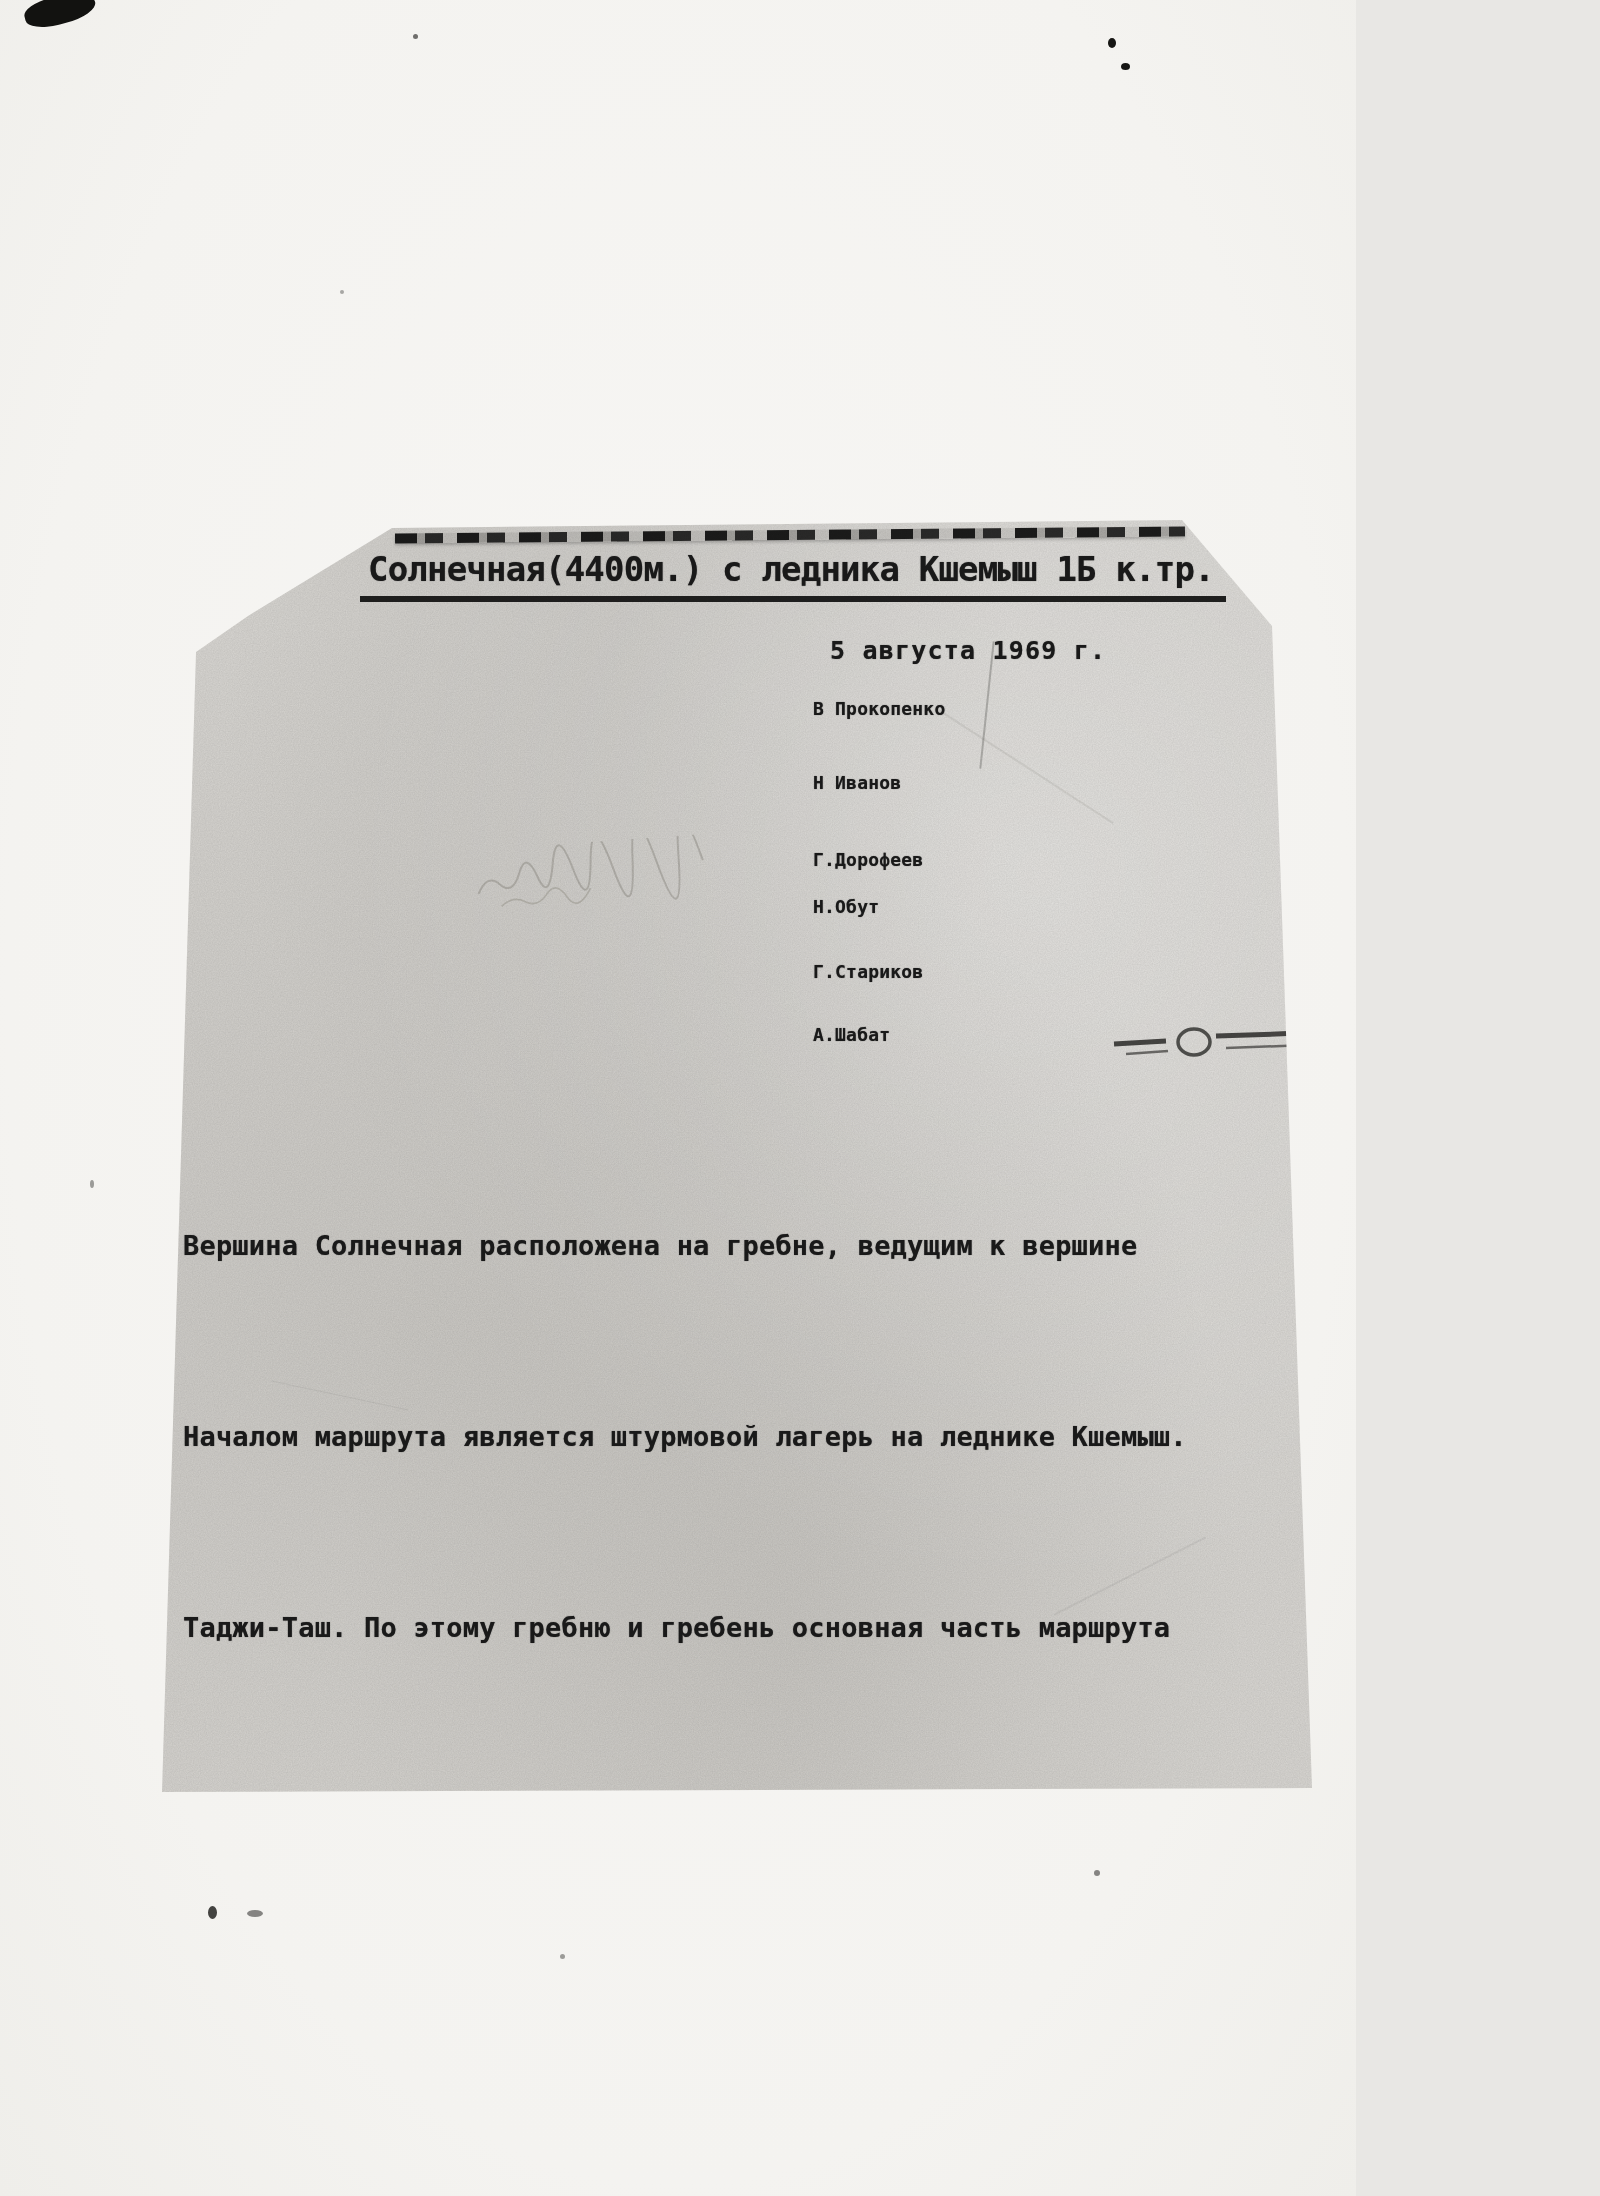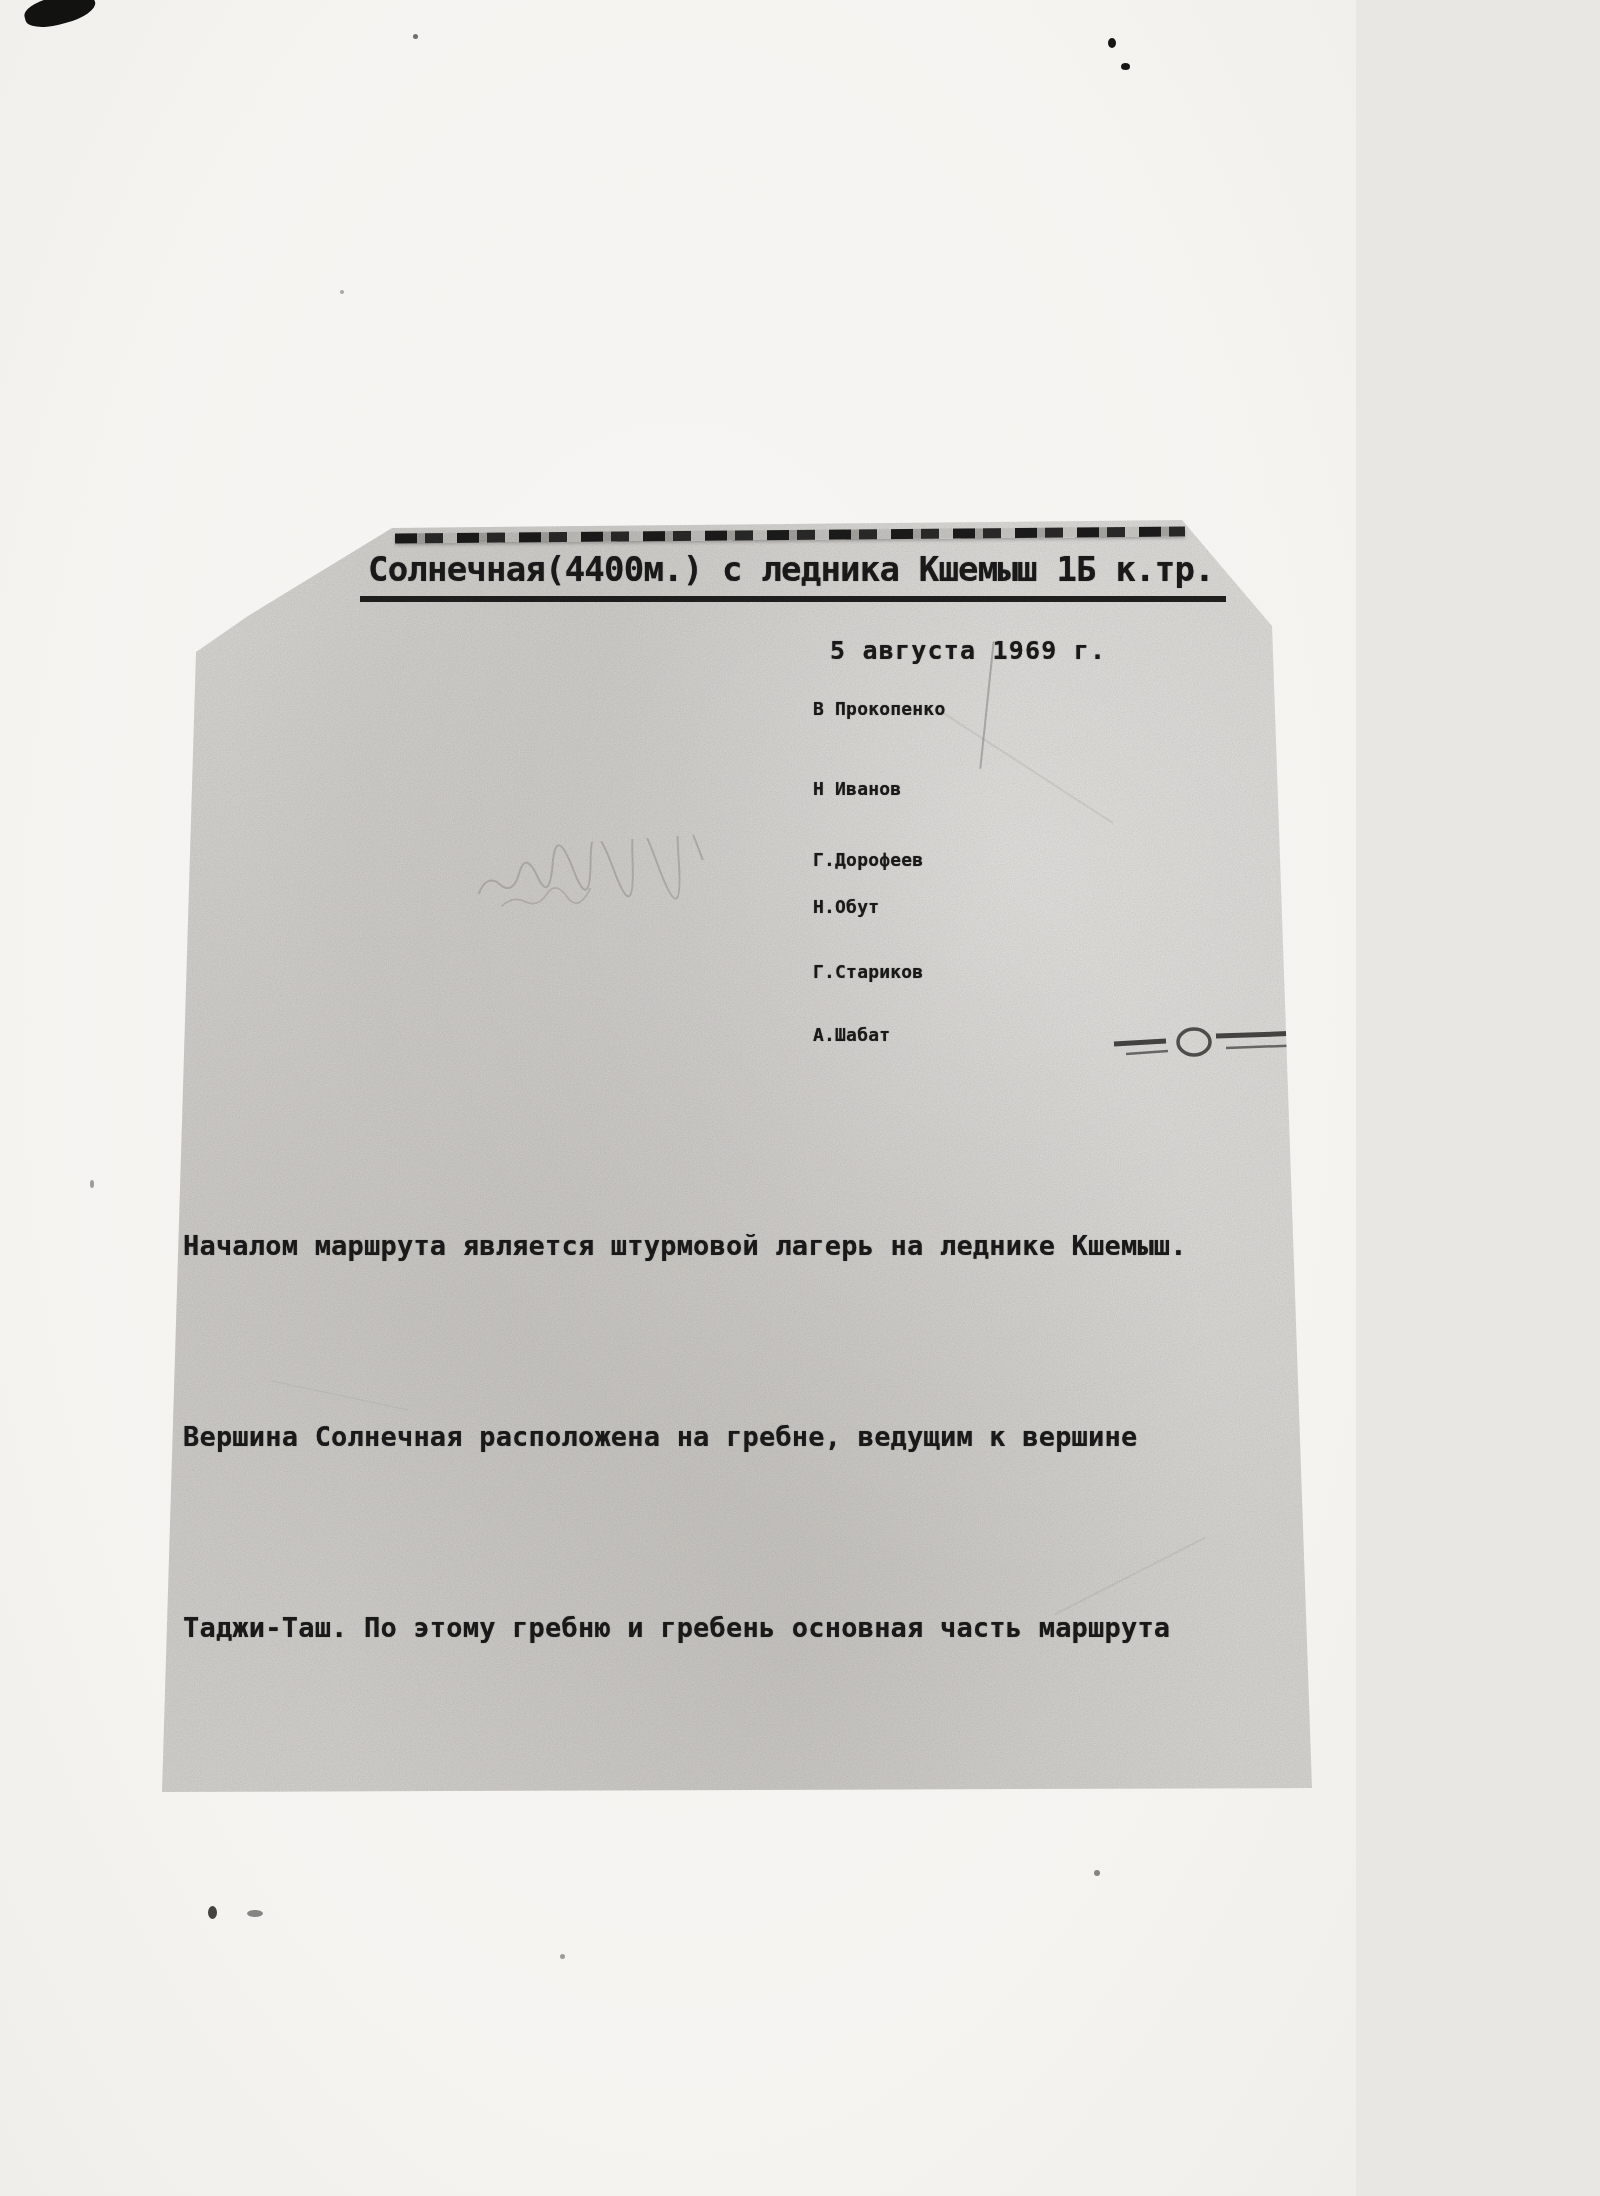--- a/index.html
+++ b/index.html
@@ -24,21 +24,21 @@
   .grain{position:absolute;left:0;top:0;width:100%;height:100%;pointer-events:none;}
   .ink{color:#1b1b1b;font-weight:700;white-space:pre;text-shadow:0 0 1px rgba(25,25,25,.65);}
   .title{
     position:absolute;left:210px;top:34px;
     font-size:34px;letter-spacing:-0.8px;
     padding:0 12px 7px 8px;
     border-bottom:6px solid rgba(16,16,16,.92);
   }
   .date{position:absolute;left:680px;top:121px;font-size:25px;letter-spacing:1.2px;}
   .name{position:absolute;left:663px;font-size:18px;letter-spacing:0.2px;}
-  .n0{top:183px}.n1{top:263px}.n2{top:334px}.n3{top:381px}.n4{top:446px}.n5{top:509px}
+  .n0{top:183px}.n1{top:257px}.n2{top:334px}.n3{top:381px}.n4{top:446px}.n5{top:509px}
   .body{position:absolute;left:33px;top:571px;font-size:27px;letter-spacing:0.2px;line-height:63.8px;}
   .smear{
     position:absolute;left:245px;top:15px;width:790px;height:10px;
     background:repeating-linear-gradient(90deg,
       rgba(12,12,12,.92) 0 22px, rgba(50,48,45,.30) 22px 30px,
       rgba(12,12,12,.85) 30px 48px, rgba(70,68,64,.12) 48px 62px);
     transform:rotate(-0.5deg);
     box-shadow:0 2px 3px rgba(40,40,38,.25);
   }
   .scratch{position:absolute;background:rgba(45,44,40,.45);}
@@ -98,22 +98,22 @@
 
     <svg class="mark-svg" style="left:958px;top:503px" width="210" height="48">
       <line x1="6" y1="26" x2="58" y2="23" stroke="#22211f" stroke-width="5" opacity=".8"></line>
       <line x1="18" y1="36" x2="60" y2="33" stroke="#22211f" stroke-width="2.5" opacity=".6"></line>
       <ellipse cx="86" cy="24" rx="16" ry="13" fill="none" stroke="#22211f" stroke-width="3.5" opacity=".75"></ellipse>
       <line x1="108" y1="18" x2="198" y2="15" stroke="#22211f" stroke-width="5" opacity=".8"></line>
       <line x1="118" y1="30" x2="200" y2="27" stroke="#22211f" stroke-width="2.5" opacity=".6"></line>
     </svg>
 
     <div class="ink body">
+      <div>Вершина Солнечная расположена на гребне, ведущим к вершине</div>
       <div>Началом маршрута является штурмовой лагерь на леднике Кшемыш.</div>
-      <div>Вершина Солнечная расположена на гребне, ведущим к вершине</div>
       <div>Таджи-Таш. По этому гребню и гребень основная часть маршрута</div>
       <div>Выход на гребень по осыпи из крупных к мней. Все жандармы,</div>
       <div>кроме последника, обходятся справа по ходу-иногда по</div>
       <div> не сложным  скалам, иногда по снегу. Последний жандары,рас-</div>
       
       
       
       
       
     </div>

